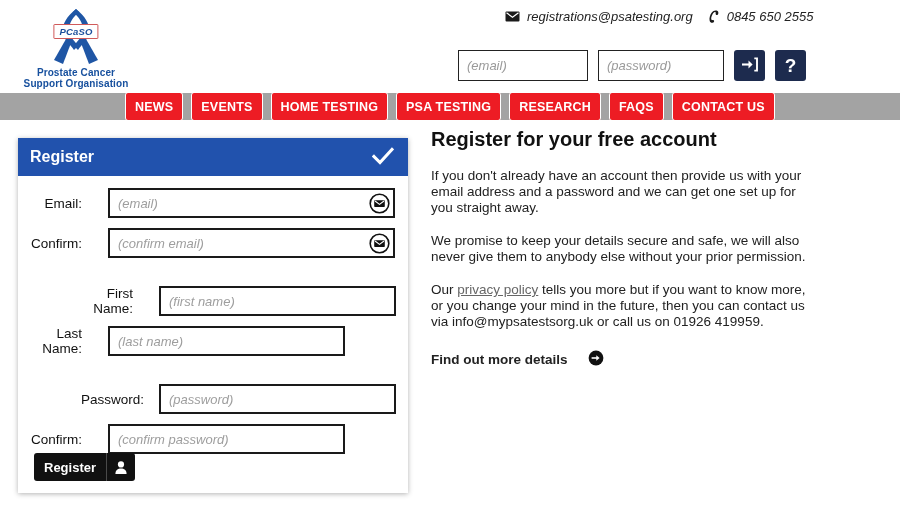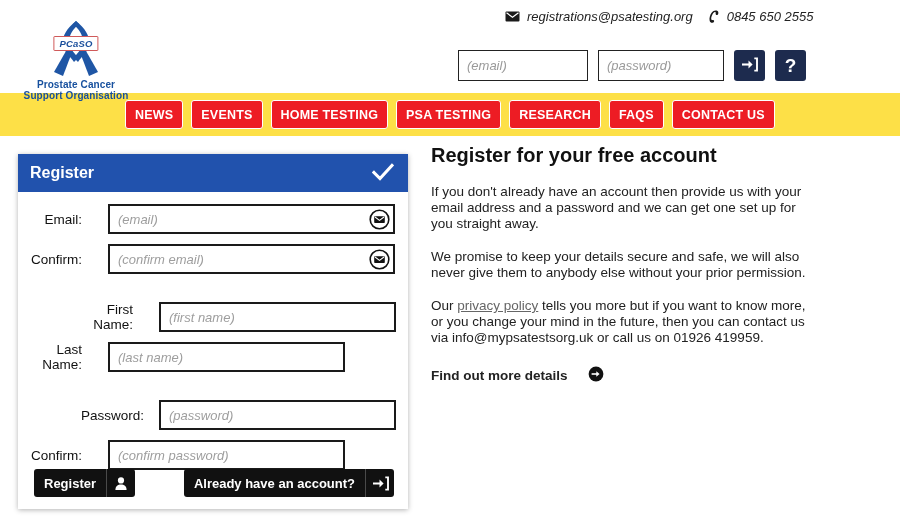--- a/index.html
+++ b/index.html
@@ -8,21 +8,21 @@
     width: 900px; height: 520px;
     background: #ffffff;
     font-family: "Liberation Sans", sans-serif;
     overflow: hidden;
   }
   .page { position: relative; width: 900px; height: 520px; background: #fff; }
 
   
   .header { position: relative; height: 93px; background: #fff; }
 
-  .logo { position: absolute; left: 22px; top: 18px; width: 108px; text-align: center; }
+  .logo { position: absolute; left: 22px; top: 6px; width: 108px; text-align: center; }
   .logo-ribbon { position: relative; width: 108px; height: 60px; }
   .logo-ribbon svg { display: block; margin: 0 auto; }
   .logo-badge {
     position: absolute; left: 50%; top: 18px; transform: translateX(-50%);
     border: 1px solid #d05a5a; background: #fff;
     color: #1b4f9c; font-style: italic; font-weight: bold;
     font-size: 9.5px; padding: 1px 5px 1px 5px; letter-spacing: 0.2px;
     white-space: nowrap; border-radius: 1px;
   }
   .logo-tag {
@@ -52,21 +52,21 @@
   .lg-input::placeholder { color: #9a9a9a; font-style: italic; opacity: 1; }
   .sq-btn {
     width: 31px; height: 31px; background: #1d2b4e; border: none;
     border-radius: 3px; display: flex; align-items: center; justify-content: center;
     color: #fff; cursor: pointer; padding: 0;
   }
   .sq-btn .qm { font-size: 19px; font-weight: bold; line-height: 1; color: #fff; }
 
   
   .nav {
-    height: 43px; background: #fde047;
+    height: 27px; background: #a3a3a3;
     display: flex; align-items: center; gap: 8px; padding-left: 125px;
   }
   .nav-btn {
     background: #ed1c24; border: 1.5px solid #fff; border-radius: 3px;
     color: #fff; font-size: 12.5px; font-weight: bold; letter-spacing: 0.2px;
     height: 29px; padding: 0 9px; display: flex; align-items: center;
     cursor: pointer; font-family: "Liberation Sans", sans-serif; white-space: nowrap;
   }
 
   
@@ -285,30 +285,20 @@
         <div class="blk-btn">
           <span class="lbl">Register</span>
           <span class="ico">
             <svg width="14" height="15" viewBox="0 0 14 15" aria-hidden="true">
               <circle cx="7" cy="4.4" r="3.1" fill="#fff"></circle>
               <path d="M1.4 14 C1.4 10.4 3.9 8.6 7 8.6 C10.1 8.6 12.6 10.4 12.6 14 Z" fill="#fff"></path>
             </svg>
           </span>
         </div>
 
-        <div class="blk-btn">
-          <span class="lbl">Already have an account?</span>
-          <span class="ico">
-            <svg width="17" height="15" viewBox="0 0 17 15" aria-hidden="true">
-              <path d="M1 7.5 H10" stroke="#fff" stroke-width="2.1" fill="none"></path>
-              <path d="M7.5 3.6 L11.6 7.5 L7.5 11.4 Z" fill="#fff"></path>
-              <path d="M13.3 1.4 H16 V13.6 H13.3" stroke="#fff" stroke-width="1.9" fill="none"></path>
-            </svg>
-          </span>
-        </div>
       </div>
     </div>
 
     <div class="right">
       <h1 class="r-title">Register for your free account</h1>
       <p class="r-para">If you don't already have an account then provide us with your email address and a password and we can get one set up for you straight away.</p>
       <p class="r-para">We promise to keep your details secure and safe, we will also never give them to anybody else without your prior permission.</p>
       <p class="r-para"><span>Our </span><a class="r-link" href="#">privacy policy</a><span> tells you more but if you want to know more, or you change your mind in the future, then you can contact us via info@mypsatestsorg.uk or call us on 01926 419959.</span></p>
       <div class="r-more">
         <span>Find out more details</span>

